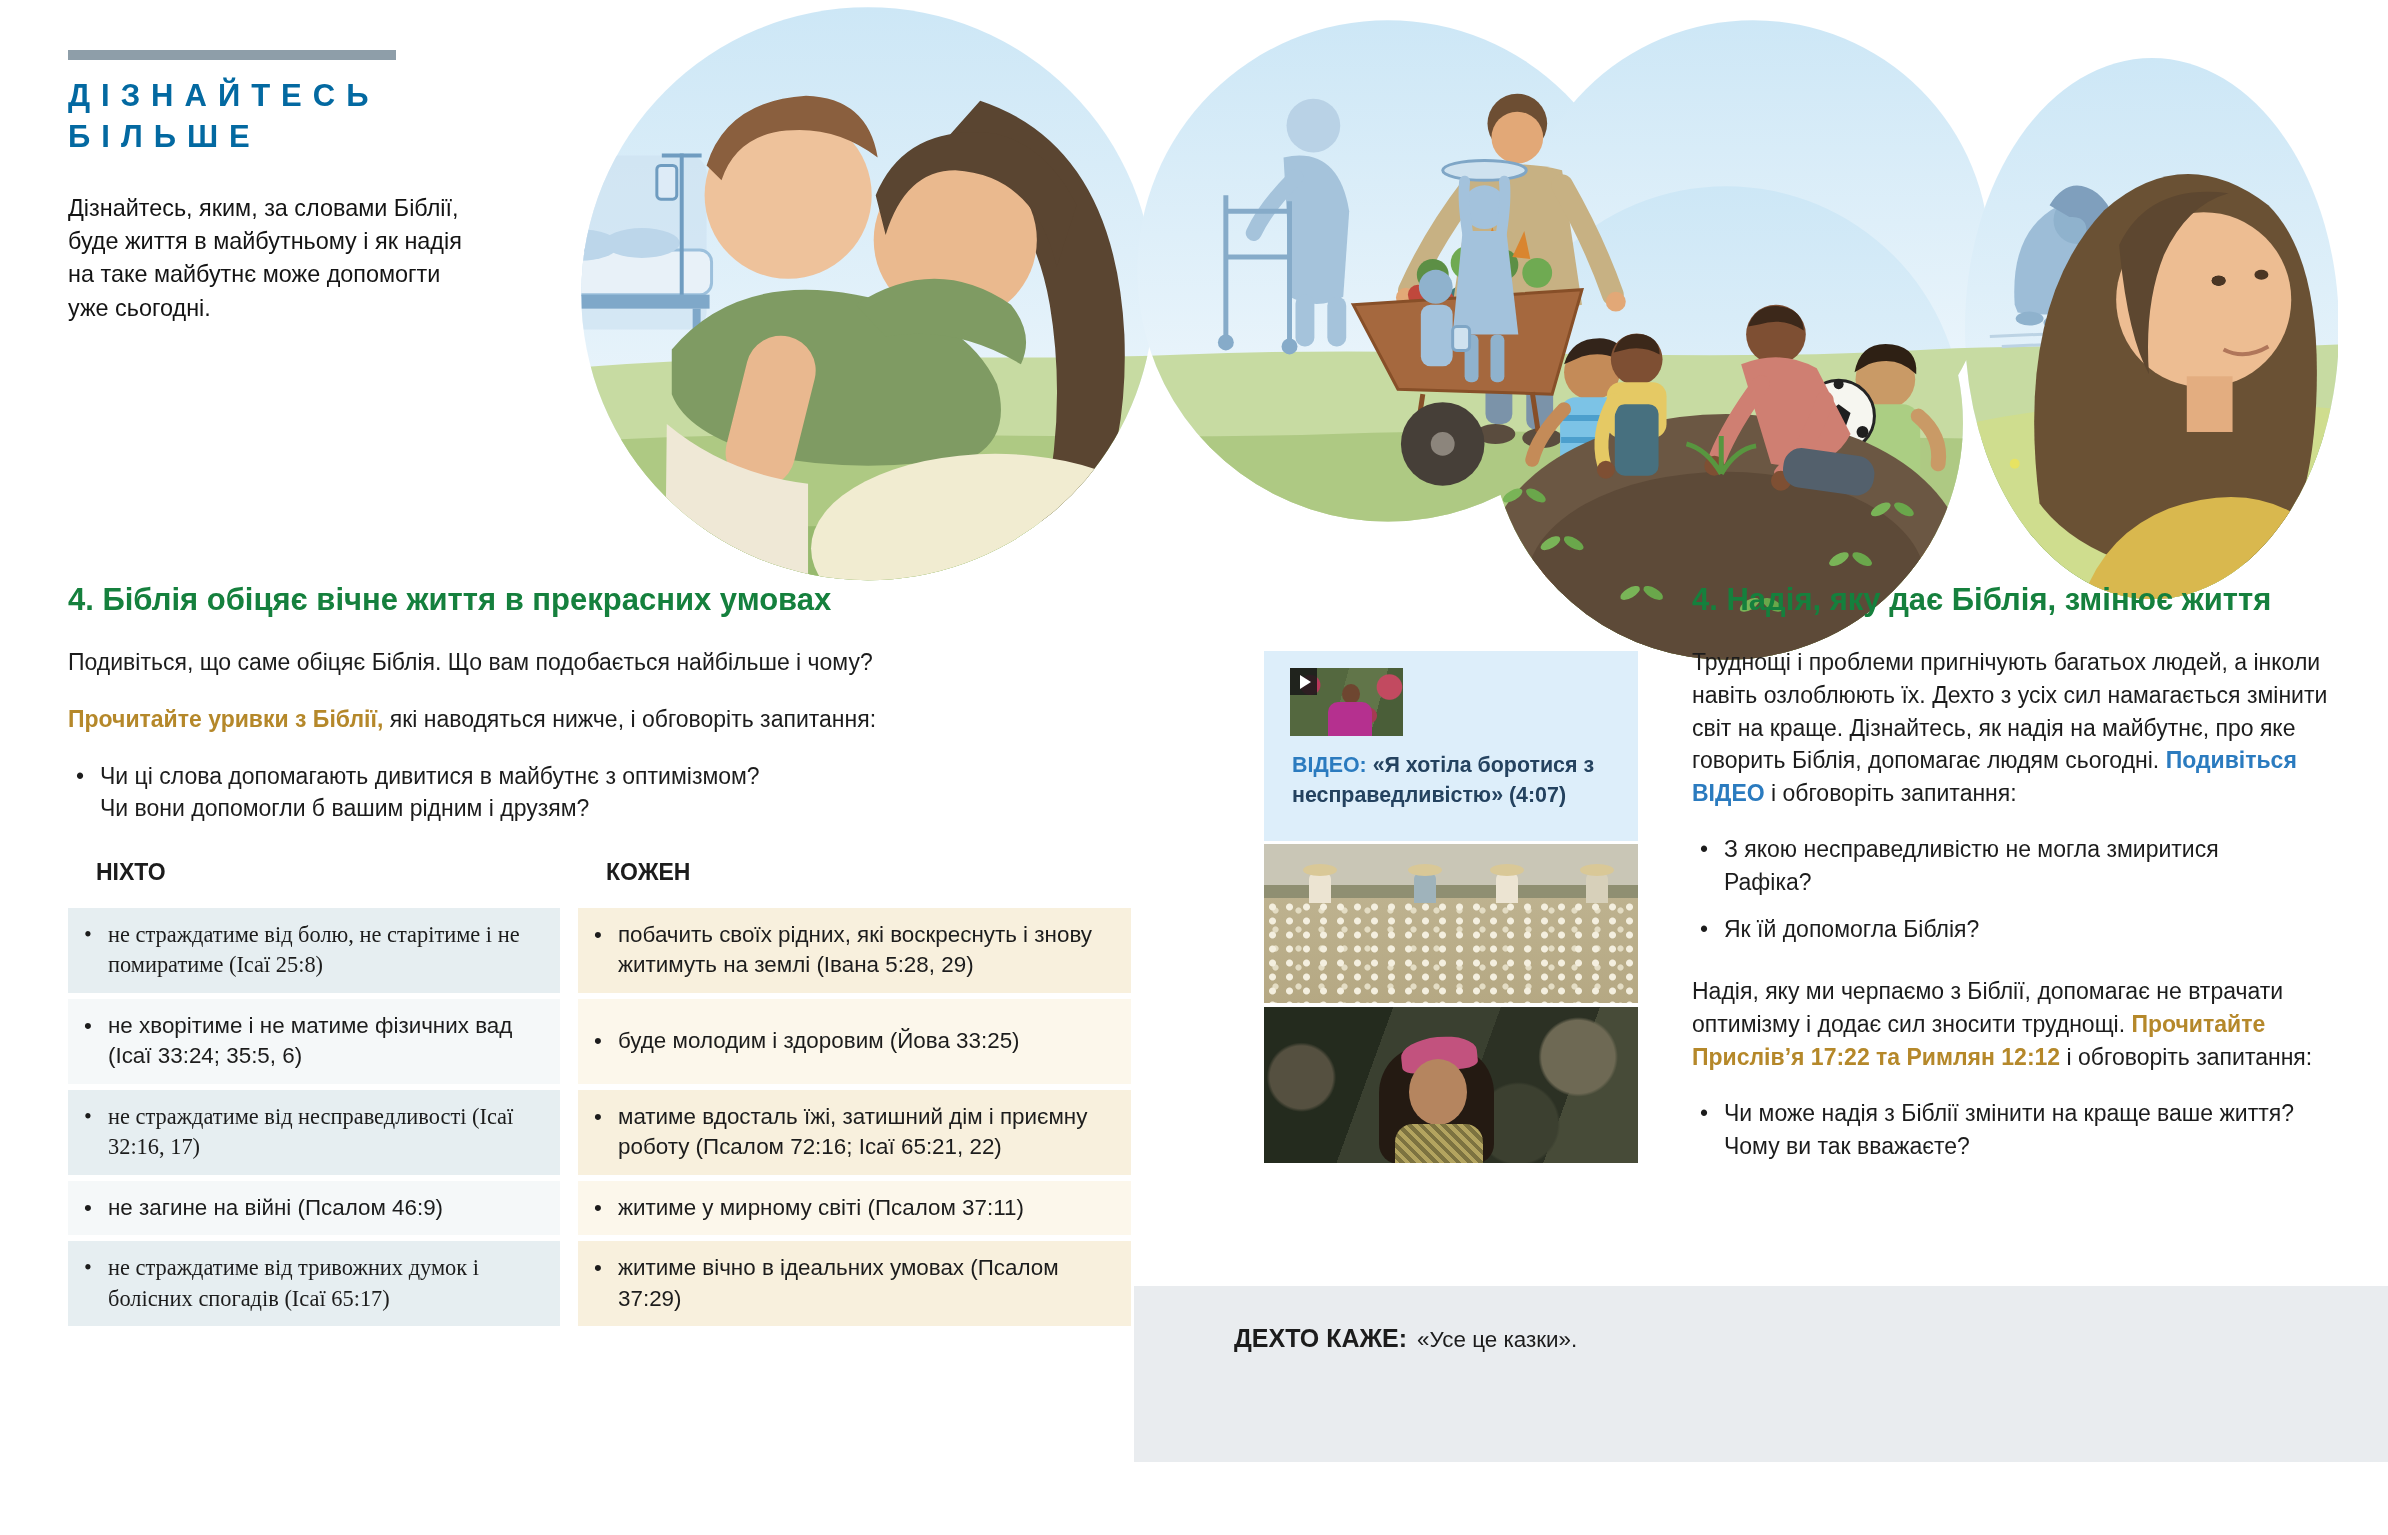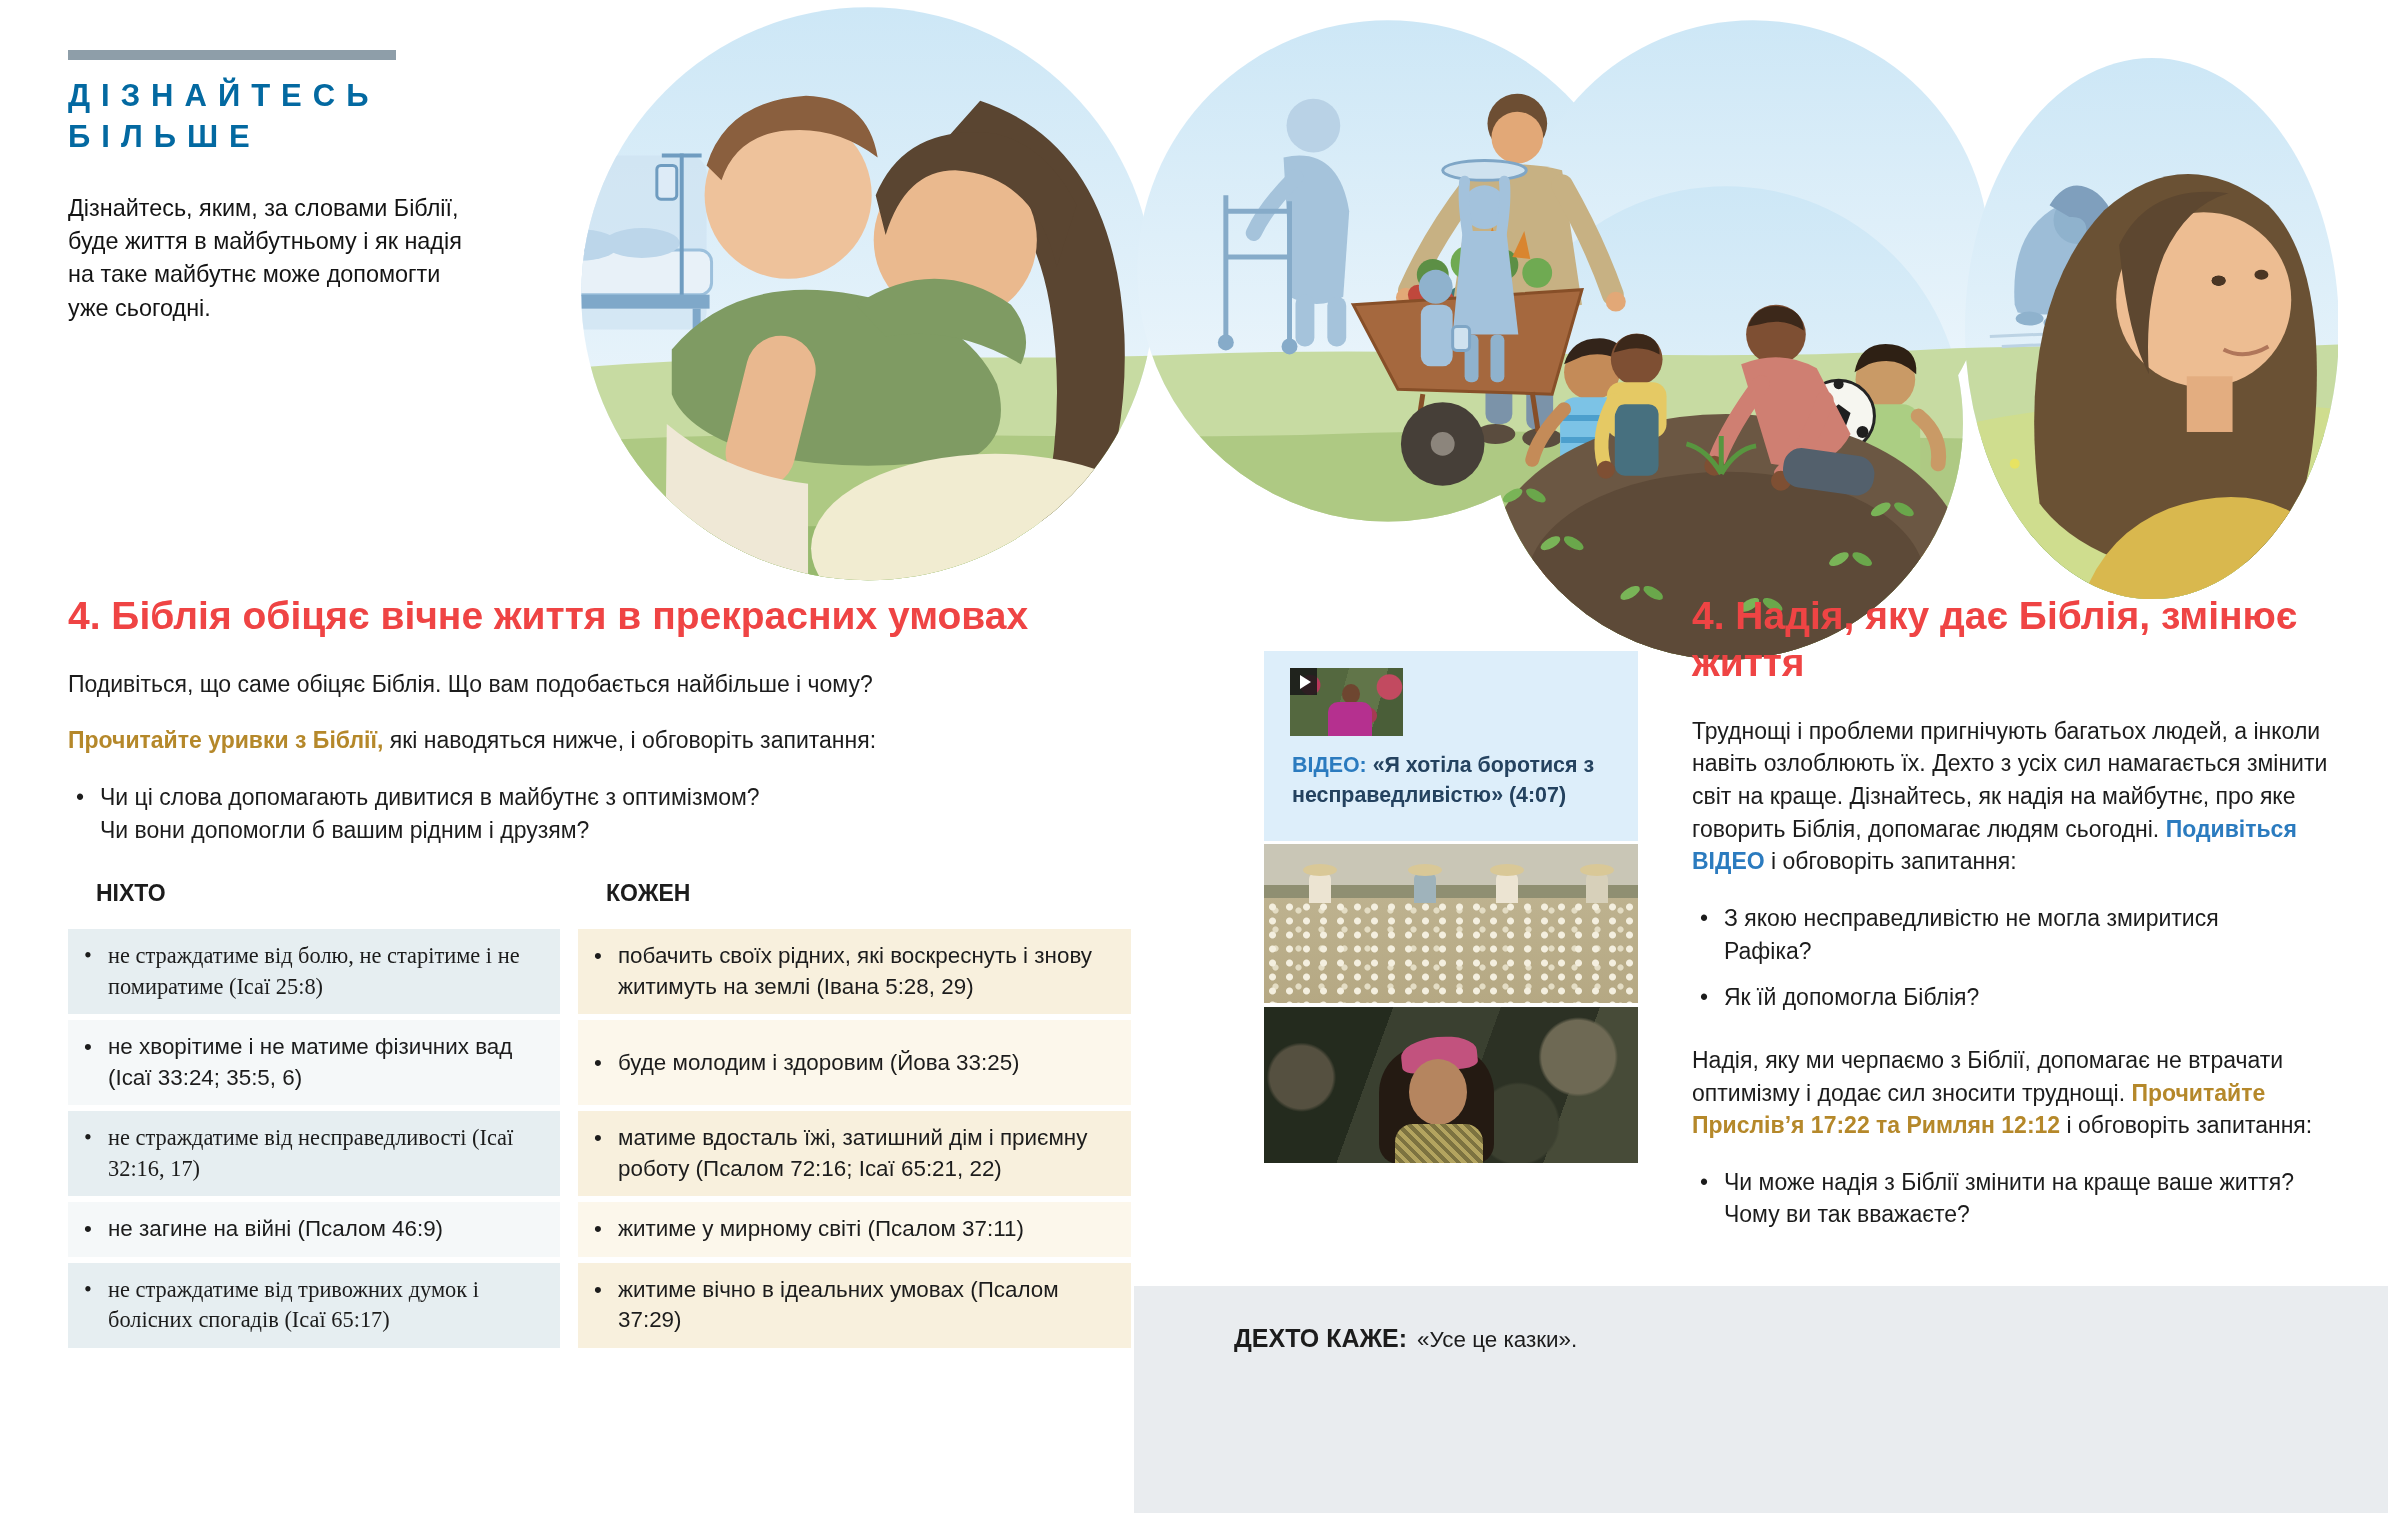--- a/index.html
+++ b/index.html
@@ -12,21 +12,21 @@
   .lm-title{font-size:31px;font-weight:bold;color:#0369a1;letter-spacing:11px;line-height:1.32;}
   .lm-title span{display:block;}
   .lm-intro{margin-top:34px;width:398px;font-size:23.4px;line-height:1.42;color:#141414;}
 
   
   .illustration{position:absolute;left:438px;top:6px;width:1900px;height:657px;}
 
   
   .gold{color:#b5882a;font-weight:bold;}
   .blue-link{color:#2b7bbf;font-weight:bold;}
-  .sec-title{font-size:39px;font-weight:bold;color:#ef4444;margin:12px 0 28px 0;line-height:1.2;}
+  .sec-title{font-size:31px;font-weight:bold;color:#15803d;margin:0 0 28px 0;line-height:1.2;}
   .body-p{font-size:23px;line-height:1.42;margin:0 0 24px 0;}
   .b-item{position:relative;padding-left:32px;font-size:23px;line-height:1.42;margin-bottom:14px;}
   .b-item::before{content:"•";position:absolute;left:8px;top:0;}
 
   
   .section4{position:absolute;left:68px;top:581px;width:1067px;}
   .s4-bullets{margin:0 0 30px 0;width:697px;}
   .promise-table{display:grid;grid-template-columns:492px 553px;column-gap:18px;row-gap:6px;}
   .pt-head{font-size:23px;font-weight:bold;padding:4px 0 16px 28px;}
   .cell{display:flex;align-items:center;padding:12px 18px 12px 8px;}
@@ -83,21 +83,21 @@
   .pw-wrap{position:absolute;left:137px;top:30px;width:76px;height:34px;border-radius:50% 50% 20% 20%;background:#c2527e;transform:rotate(-6deg);}
   .pw-top{position:absolute;left:131px;top:117px;width:88px;height:40px;border-radius:18px 18px 0 0;
           background:repeating-linear-gradient(45deg,#b3a45f 0 4px,#7d7340 4px 8px);}
 
   
   .section5{position:absolute;left:1692px;top:581px;width:639px;}
   .s5-bullets{margin:4px 0 30px 0;width:597px;}
   .s5-b3{width:617px;margin-top:4px;}
 
   
-  .someone-says{position:absolute;left:1134px;top:1286px;width:1254px;height:227px;background:#e9ecef;box-sizing:border-box;padding:38px 40px 0 100px;}
+  .someone-says{position:absolute;left:1134px;top:1286px;width:1254px;height:176px;background:#e9ecef;box-sizing:border-box;padding:38px 40px 0 100px;}
   .ss-line{font-size:22.4px;}
   .ss-label{font-size:25px;font-weight:bold;margin-right:10px;}
   .ss-bullet{margin-top:30px;margin-left:56px;width:756px;}
 </style>
 </head>
 <body>
 
 <div class="page">
 
   <div class="learn-more">

